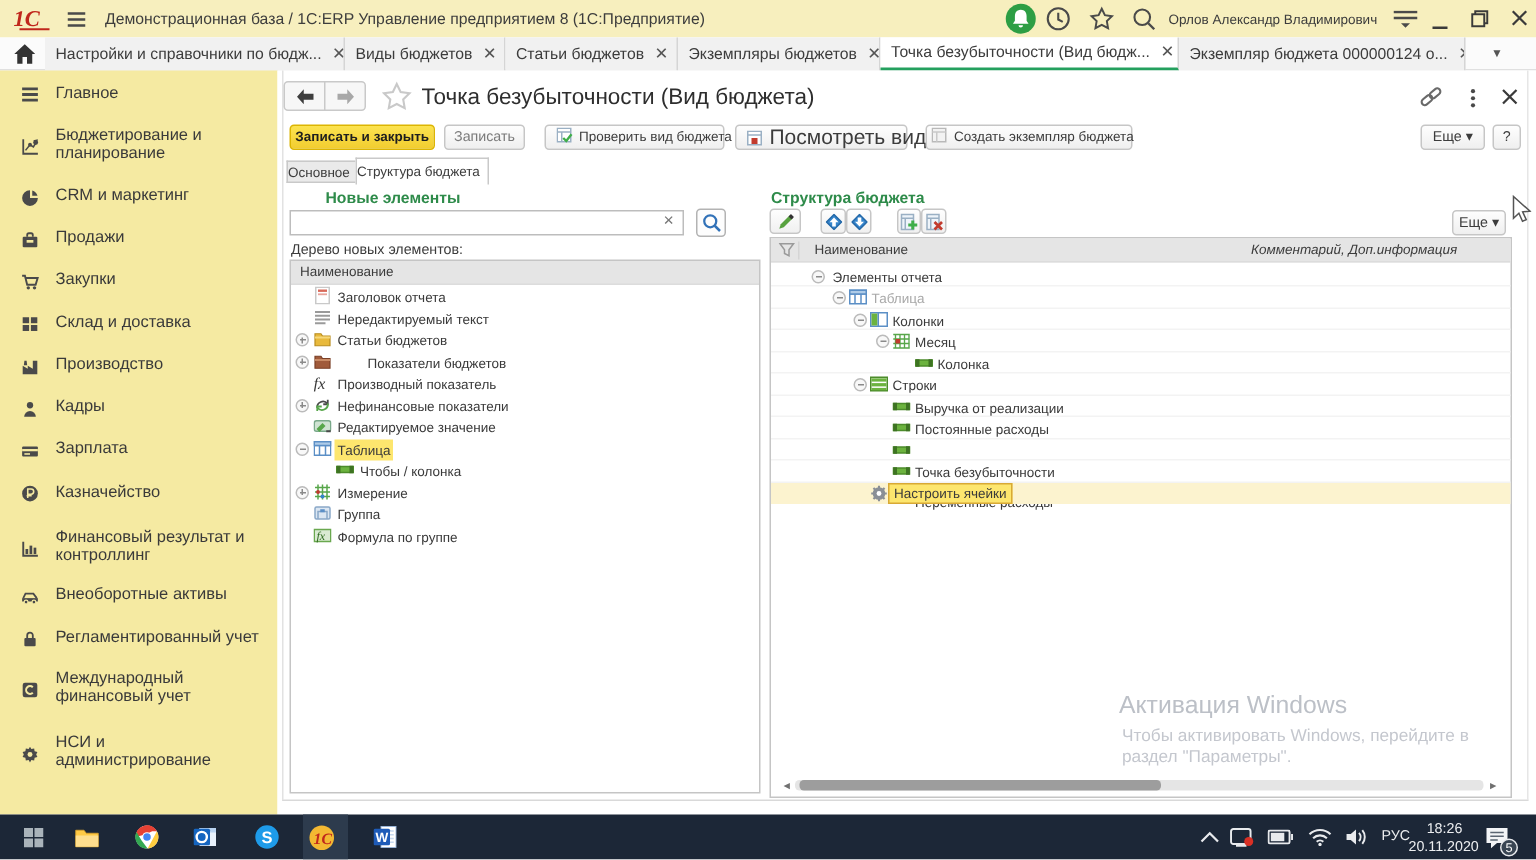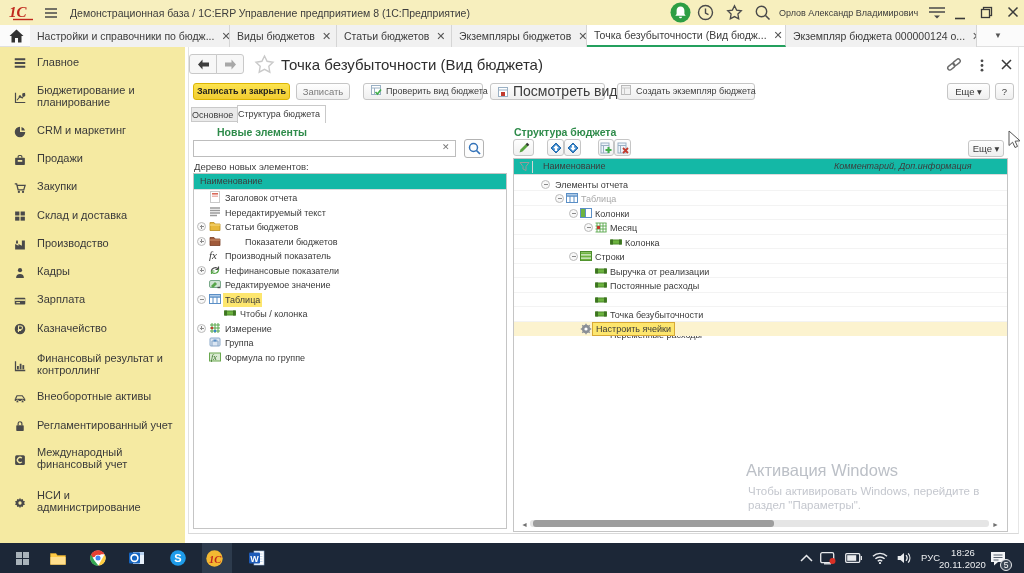--- a/index.html
+++ b/index.html
@@ -53,21 +53,21 @@
 
 #searchbox { left:193px; top:140px; width:263px; height:17px; border:1px solid #bdbdbd; background:#fff; }
 #searchx { left:442px; top:142px; font-size:9px; color:#777; }
 #searchbtn { left:464px; top:139px; width:20px; height:19px; border:1px solid #b3b3b3; border-radius:3px; background:#fdfdfd; }
 #lbl-tree { left:194px; top:161px; font-size:9.5px; color:#3c3c3c; }
 
 
 .treebox { position:absolute; background:#fff; border:1px solid #c5c5c5; }
 #ltree { left:193px; top:173px; width:314px; height:356px; }
 #rtree { left:513px; top:158px; width:495px; height:374px; }
-.thead { position:absolute; left:0; top:0; width:100%; height:16px; background:#14b8a6; border-bottom:1px solid #dcdcdc; font-size:9px; color:#3c3c3c; line-height:15px; }
+.thead { position:absolute; left:0; top:0; width:100%; height:16px; background:#e5e5e5; border-bottom:1px solid #dcdcdc; font-size:9px; color:#3c3c3c; line-height:15px; }
 .trow { position:absolute; left:0; width:100%; height:14.5px; font-size:9px; color:#3a3a3a; line-height:14px; white-space:nowrap; }
 .exp { position:absolute; top:3px; width:9px; height:9px; border:1px solid #bbb; border-radius:50%; background:#f8f8f8; }
 .exp::before { content:""; position:absolute; left:1.5px; top:3px; width:4px; height:1px; background:#8a8a8a; }
 .exp.plus::after { content:""; position:absolute; left:3px; top:1.5px; width:1px; height:4px; background:#8a8a8a; }
 .tico { position:absolute; top:1px; width:12px; height:12px; }
 .tlabel { position:absolute; top:1px; }
 
 
 .tbtn { position:absolute; top:139px; height:17px; border:1px solid #c6c6c6; border-radius:3px; background:linear-gradient(#fefefe,#f0f0f0); }
 .tbtn svg { position:absolute; left:50%; top:50%; transform:translate(-50%,-50%); }

